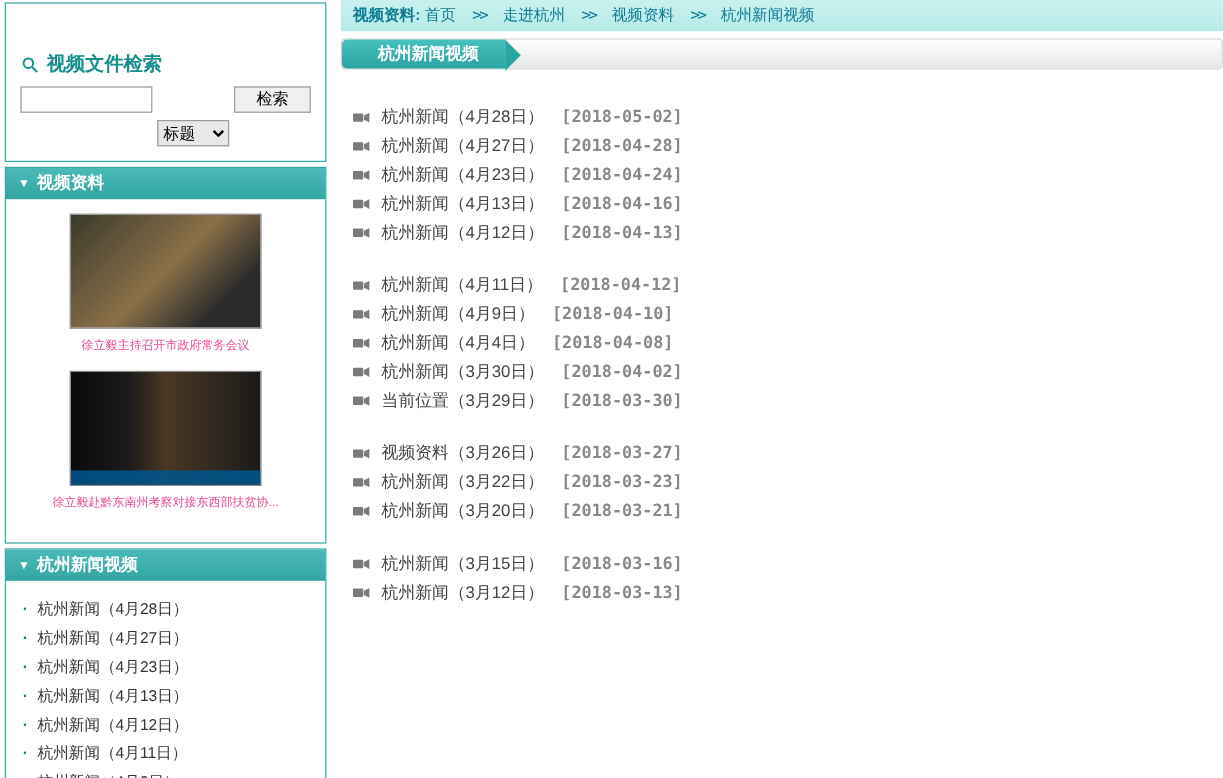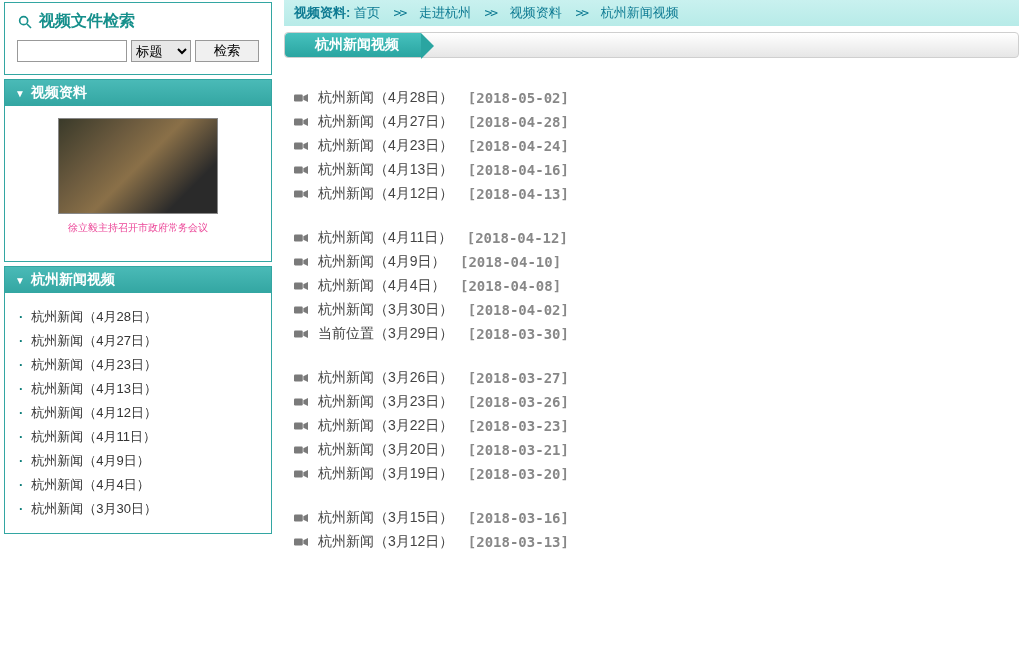--- a/index.html
+++ b/index.html
@@ -2,25 +2,25 @@
 <html><head>
 <meta charset="utf-8">
 <style>
 * { margin: 0; padding: 0; box-sizing: border-box; }
 body { font-family: "Microsoft YaHei", sans-serif; font-size: 12px; color: #333; background: #fff; }
 .container { width: 1019px; display: flex; }
 .sidebar { width: 276px; }
 .main { flex: 1; padding-left: 8px; }
 
 .search-box { border: 1px solid #33a6a2; padding: 8px 12px 12px; margin: 2px 4px 4px 4px; }
-.search-title { display: flex; align-items: center; color: #158f8b; font-size: 16px; font-weight: bold; margin-bottom: 8px; }
+.search-title { display: flex; align-items: center; color: #158f8b; font-size: 16px; font-weight: bold; margin-bottom: 8px; margin-top: 32px; }
 .search-icon { width: 16px; height: 16px; margin-right: 6px; }
 .search-row { display: flex; gap: 4px; }
 .search-input { width: 110px; height: 22px; border: 1px solid #999; padding: 0 4px; }
-.search-select { width: 62px; height: 22px; border: 1px solid #999; background: #e8e8e8; }
+.search-select { width: 62px; height: 22px; border: 1px solid #999; background: #e8e8e8; margin-top: 28px; }
 .search-btn { width: 66px; height: 22px; border: 1px solid #999; background: #f0f0f0; cursor: pointer; }
 
 .panel { border: 1px solid #33a6a2; margin: 0 4px 4px 4px; }
 .panel-header { background: linear-gradient(#4abab7, #33a6a2); color: #fff; padding: 4px 10px; font-size: 14px; font-weight: bold; display: flex; align-items: center; }
 .panel-header .arrow { margin-right: 6px; font-size: 10px; }
 .panel-body { padding: 12px 10px; }
 
 .video-thumb { text-align: center; margin-bottom: 14px; }
 .video-thumb .thumb-img { width: 160px; height: 96px; background: linear-gradient(135deg, #3a3a2a, #6b5a3e 30%, #8a7048 50%, #2a2a2a 80%); display: inline-block; border: 1px solid #888; position: relative; }
 .video-thumb .thumb-img2 { background: linear-gradient(90deg, #0a0a0a, #1a1a1a 30%, #4a3824 50%, #1a1a1a); position: relative; }
@@ -73,20 +73,24 @@
 
     <div class="panel">
       <div class="panel-header">
         <span class="arrow">▼</span>
         <span>视频资料</span>
       </div>
       <div class="panel-body">
         <div class="video-thumb">
           <span class="thumb-img"></span>
           <div class="video-caption">徐立毅主持召开市政府常务会议</div>
+        </div>
+        <div class="video-thumb">
+          <span class="thumb-img thumb-img2"><span class="thumb-caption-bar"></span></span>
+          <div class="video-caption">徐立毅赴黔东南州考察对接东西部扶贫协...</div>
         </div>
       </div>
     </div>
 
     <div class="panel">
       <div class="panel-header">
         <span class="arrow">▼</span>
         <span>杭州新闻视频</span>
       </div>
       <div class="panel-body">
@@ -207,55 +211,39 @@
             <a href="#">当前位置（3月29日）</a>
             <span class="date">&nbsp;[2018-03-30]</span>
           </div>
         </div>
         <div class="group">
           <div class="news-item">
             <svg class="cam-icon" viewBox="0 0 24 16">
               <rect x="0" y="2" width="15" height="12" rx="2" fill="#7a7a7a"></rect>
               <polygon points="16,5 24,1 24,15 16,11" fill="#7a7a7a"></polygon>
             </svg>
-            <a href="#">杭州新闻（3月26日）</a>
+            <a href="#">视频资料（3月26日）</a>
             <span class="date">&nbsp;[2018-03-27]</span>
-          </div>
-          <div class="news-item">
-            <svg class="cam-icon" viewBox="0 0 24 16">
-              <rect x="0" y="2" width="15" height="12" rx="2" fill="#7a7a7a"></rect>
-              <polygon points="16,5 24,1 24,15 16,11" fill="#7a7a7a"></polygon>
-            </svg>
-            <a href="#">杭州新闻（3月23日）</a>
-            <span class="date">&nbsp;[2018-03-26]</span>
           </div>
           <div class="news-item">
             <svg class="cam-icon" viewBox="0 0 24 16">
               <rect x="0" y="2" width="15" height="12" rx="2" fill="#7a7a7a"></rect>
               <polygon points="16,5 24,1 24,15 16,11" fill="#7a7a7a"></polygon>
             </svg>
             <a href="#">杭州新闻（3月22日）</a>
             <span class="date">&nbsp;[2018-03-23]</span>
           </div>
           <div class="news-item">
             <svg class="cam-icon" viewBox="0 0 24 16">
               <rect x="0" y="2" width="15" height="12" rx="2" fill="#7a7a7a"></rect>
               <polygon points="16,5 24,1 24,15 16,11" fill="#7a7a7a"></polygon>
             </svg>
             <a href="#">杭州新闻（3月20日）</a>
             <span class="date">&nbsp;[2018-03-21]</span>
           </div>
-          <div class="news-item">
-            <svg class="cam-icon" viewBox="0 0 24 16">
-              <rect x="0" y="2" width="15" height="12" rx="2" fill="#7a7a7a"></rect>
-              <polygon points="16,5 24,1 24,15 16,11" fill="#7a7a7a"></polygon>
-            </svg>
-            <a href="#">杭州新闻（3月19日）</a>
-            <span class="date">&nbsp;[2018-03-20]</span>
-          </div>
         </div>
         <div class="group">
           <div class="news-item">
             <svg class="cam-icon" viewBox="0 0 24 16">
               <rect x="0" y="2" width="15" height="12" rx="2" fill="#7a7a7a"></rect>
               <polygon points="16,5 24,1 24,15 16,11" fill="#7a7a7a"></polygon>
             </svg>
             <a href="#">杭州新闻（3月15日）</a>
             <span class="date">&nbsp;[2018-03-16]</span>
           </div>

